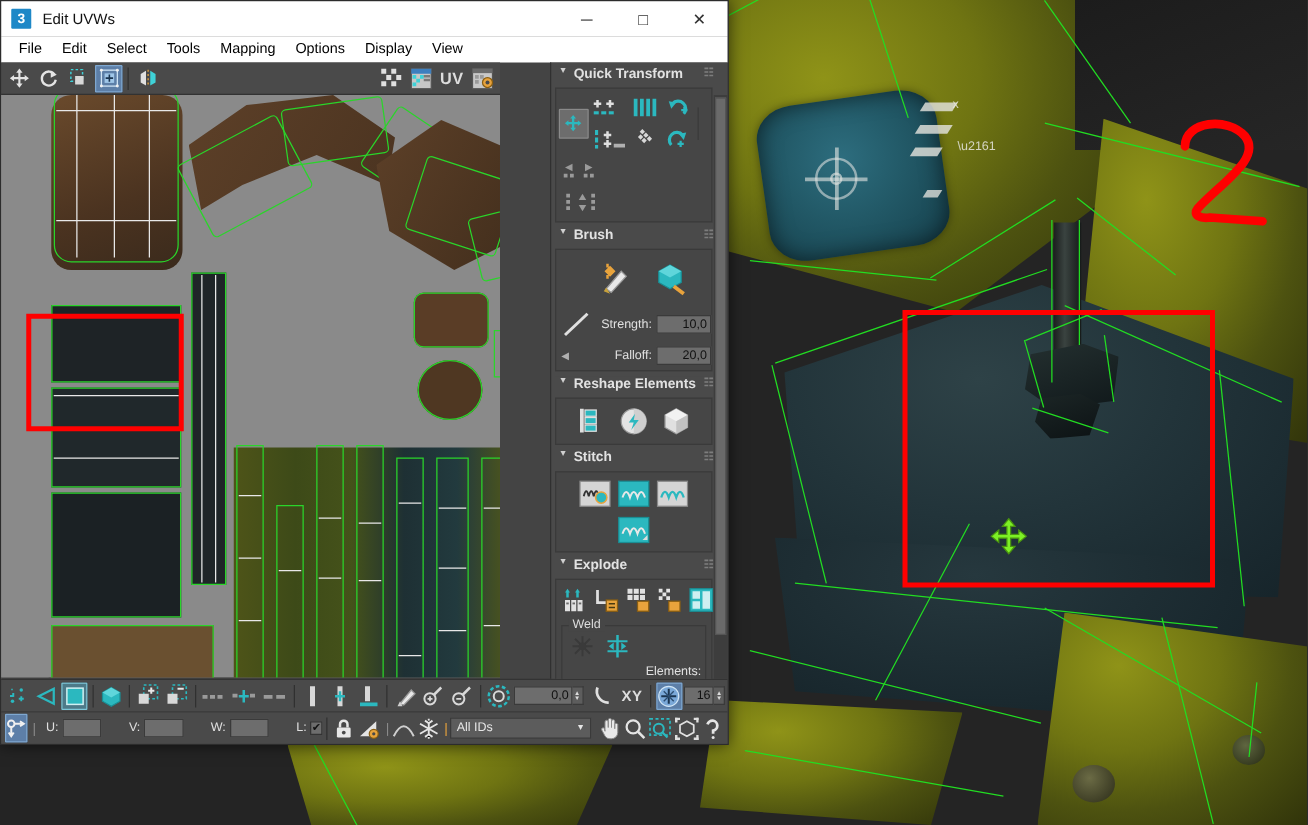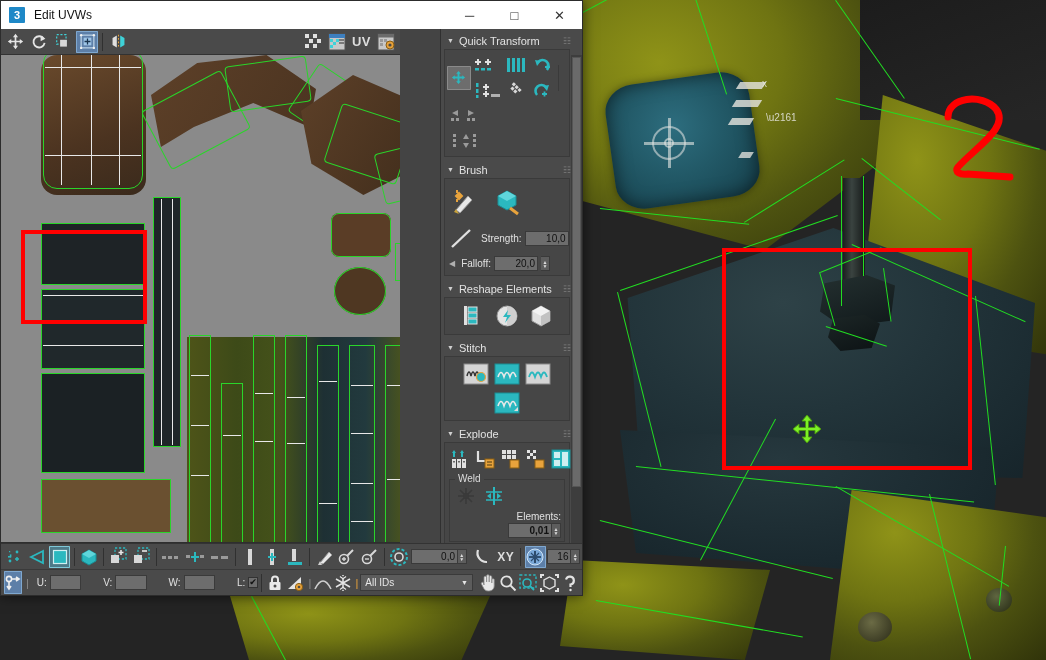--- a/index.html
+++ b/index.html
@@ -107,22 +107,22 @@
   .mapsel {
     flex:1; height:19px; background:#6b6b6b; border:1px solid #3a3a3a;
     display:flex; align-items:center; padding:0 3px; margin-right:12px;
     font-size:10px; color:#e8e8e8; white-space:nowrap; overflow:hidden;
   }
   .mapsel .caret { margin-left:auto; font-size:7px; color:#ddd; }
 
   .panelscroll { flex:1; overflow:hidden; padding:3px 12px 0 3px; }
   .rollout { background:#4a4a4a; margin-bottom:4px; }
   .rhead {
-    display:flex; align-items:center; height:17px;
-    font-size:11px; font-weight:normal; color:#e2e2e2;
+    display:flex; height:17px;
+    font-size:11px; font-weight:bold; color:#e2e2e2;
   }
   .rhead .tri { font-size:7px; margin:0 5px 0 3px; color:#d0d0d0; }
   .rhead .grip { margin-left:auto; color:#7d7d7d; font-size:9px; letter-spacing:-1px; }
   .rbody {
     background:#464646; border:1px solid #3a3a3a; padding:4px;
     display:flex; flex-wrap:wrap; align-items:center; gap:2px;
   }
   .ibtn {
     width:24px; height:24px; display:flex; align-items:center; justify-content:center;
     border-radius:1px;
@@ -287,20 +287,30 @@
 
   <div class="titlebar">
     <div class="tb-icon">3</div>
     <div class="tb-title">Edit UVWs</div>
     <div class="tb-spacer"></div>
     <div class="tb-btn">─</div>
     <div class="tb-btn">□</div>
     <div class="tb-btn close">✕</div>
   </div>
 
+  <div class="menubar">
+    <div class="menu-item">File</div>
+    <div class="menu-item">Edit</div>
+    <div class="menu-item">Select</div>
+    <div class="menu-item">Tools</div>
+    <div class="menu-item">Mapping</div>
+    <div class="menu-item">Options</div>
+    <div class="menu-item">Display</div>
+    <div class="menu-item">View</div>
+  </div>
 
   <div class="winbody">
   <div class="toprow">
 
     <div class="leftcol">
 
       <div class="toolbar">
         <div class="tbtn">
           <svg width="17" height="17" viewBox="0 0 20 20">
                 <path d="M10 1 L13 5 H11 V9 H15 V7 L19 10 L15 13 V11 H11 V15 H13 L10 19 L7 15 H9 V11 H5 V13 L1 10 L5 7 V9 H9 V5 H7 Z" fill="#e4e4e4"></path>
@@ -586,21 +596,21 @@
             </div>
           </div>
         </div>
 
         <div class="rollout">
           <div class="rhead">
             <span class="tri">▼</span>
             <span>Brush</span>
             <span class="grip">☷</span>
           </div>
-          <div class="rbody" style="flex-direction:row;align-items:stretch;">
+          <div class="rbody" style="flex-direction:column;align-items:stretch;">
             <div style="display:flex;justify-content:center;gap:14px;padding:4px 0 6px;">
               <div class="ibtn" style="width:30px;height:30px;">
                 <svg width="28" height="28" viewBox="0 0 28 28">
                       <path d="M6 22 L18 8 L22 12 L10 25 Z" fill="#e8e8e8" stroke="#999" stroke-width="1"></path>
                       <path d="M4 24 L9 26 L6 21 Z" fill="#c8a23c"></path>
                       <path d="M9 5 L12 8 L9 11 L6 8 Z M7 2 v3 M7 11 v3" stroke="#e8a33c" stroke-width="2" fill="#e8a33c"></path>
                     </svg>
               </div>
               <div class="ibtn" style="width:30px;height:30px;">
                 <svg width="28" height="28" viewBox="0 0 28 28">

